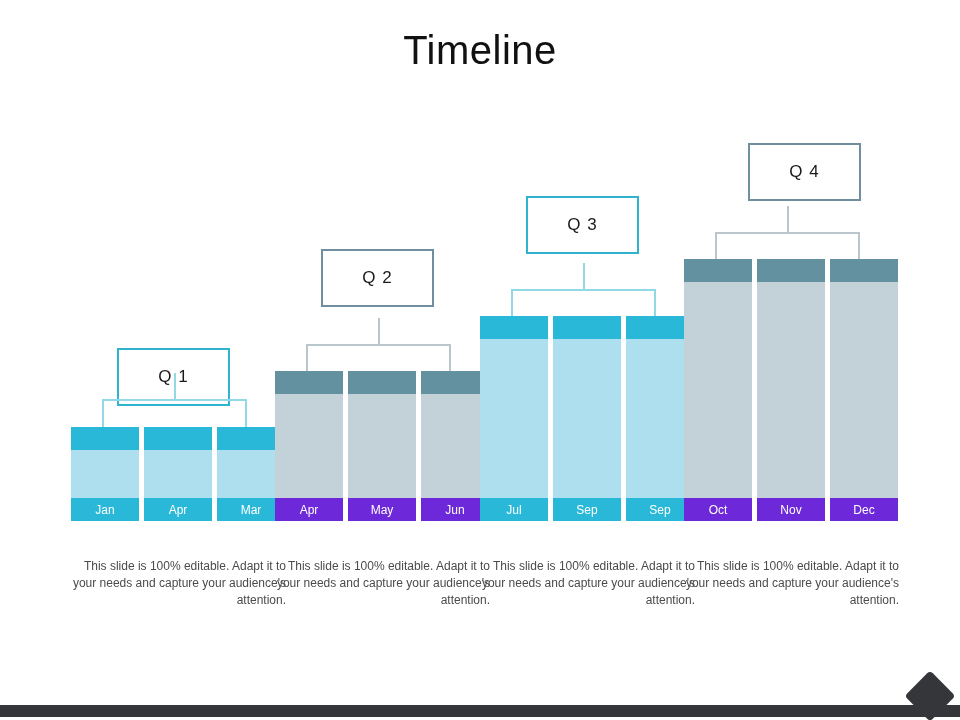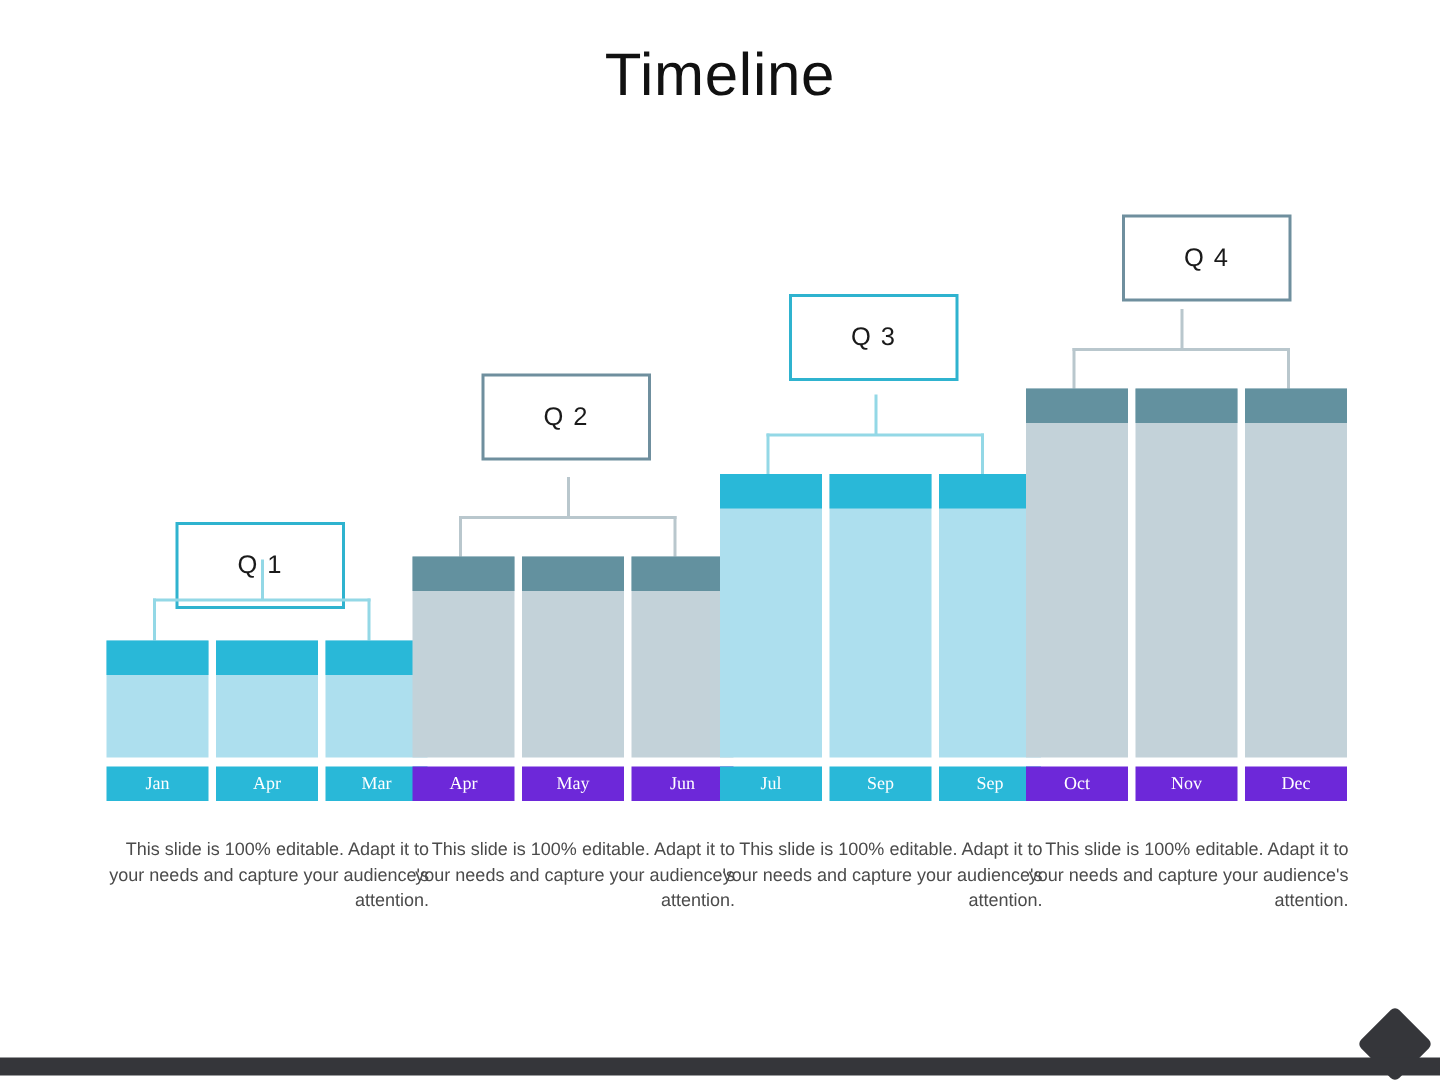--- a/index.html
+++ b/index.html
@@ -128,24 +128,23 @@
     height: 23px;
     background: #29b8d8;
   }
   .bar.steel .bar-cap { background: #63919f; }
 
   
   .months {
     position: absolute;
     left: 0;
     width: 215px;
-    top: 511px;
+    top: 498px;
     display: flex;
     gap: 5px;
-    font-family: Liberation Serif, serif;
   }
   .month {
     width: 68px;
     height: 23px;
     background: #29b8d8;
     color: #ffffff;
     font-size: 12px;
     display: flex;
     align-items: center;
     justify-content: center;

